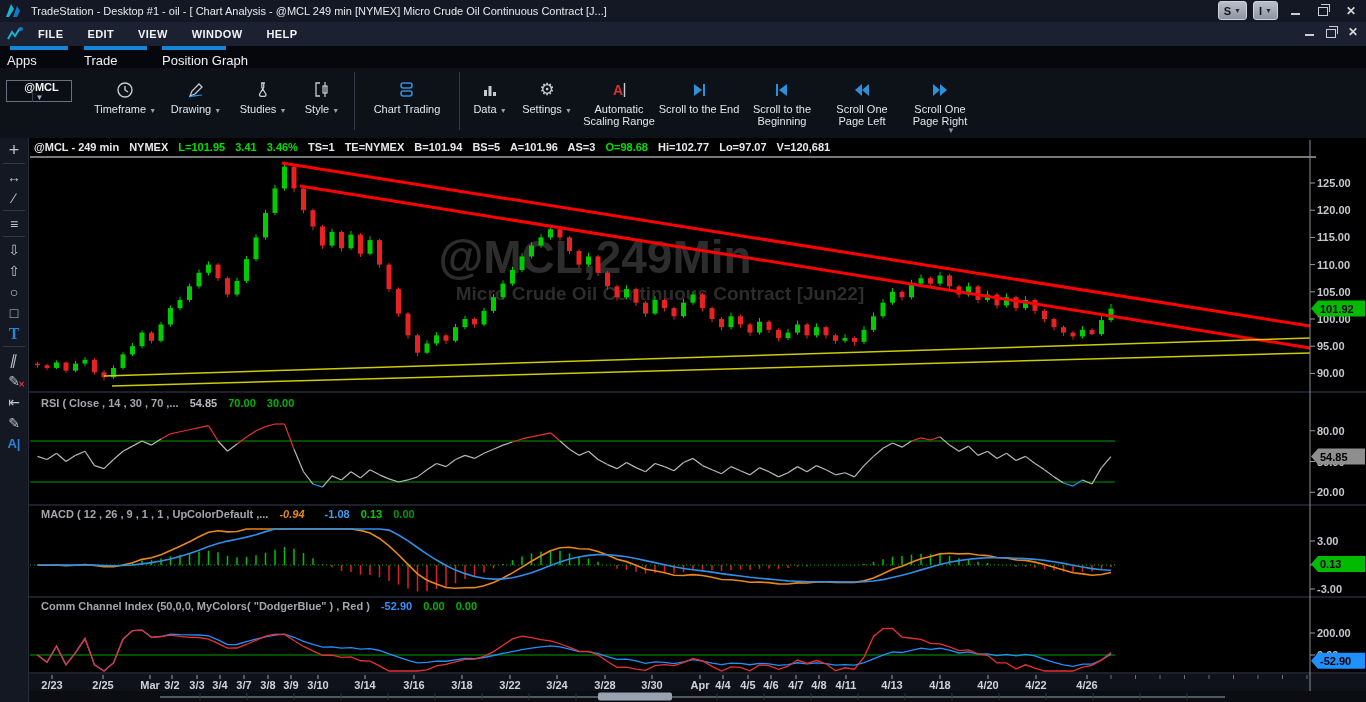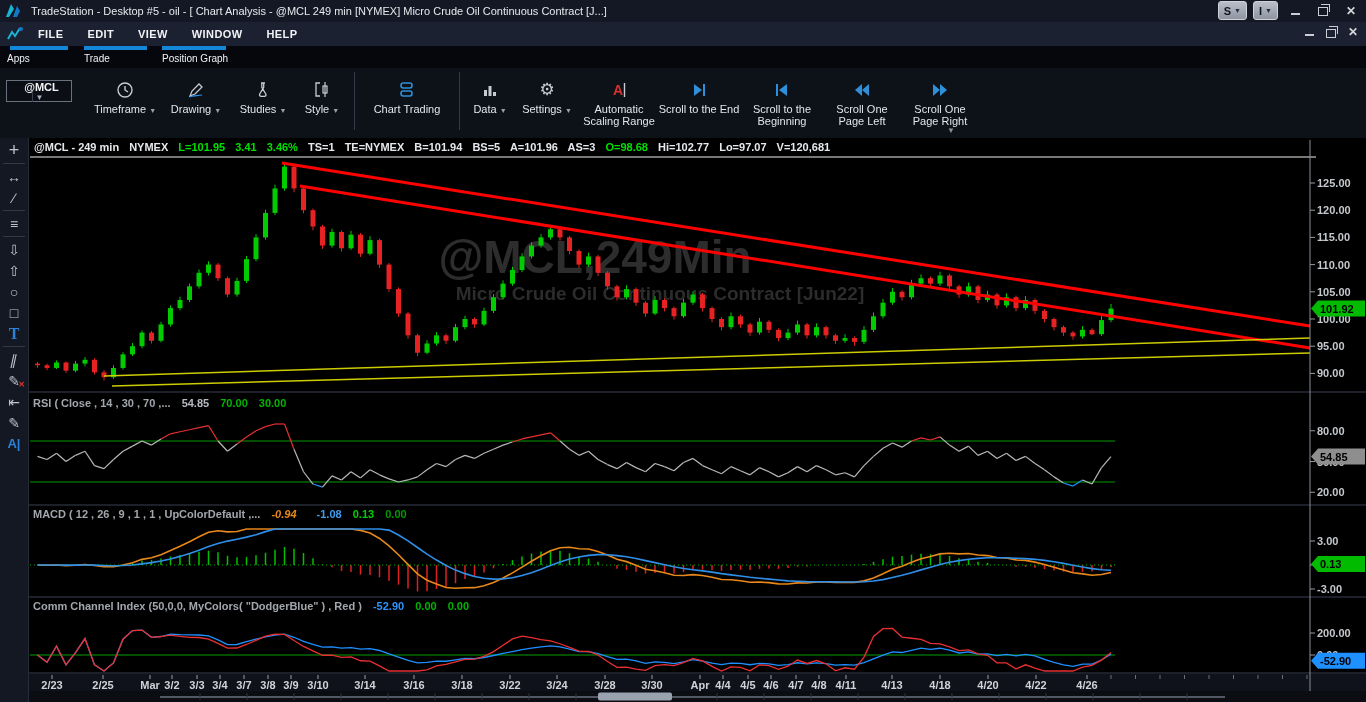--- a/index.html
+++ b/index.html
@@ -23,21 +23,21 @@
   
   .menubar{position:absolute;left:0;top:22px;width:1366px;height:24px;background:#1b2130;
            display:flex;align-items:center;z-index:5;}
   .menu-item{color:#f0f2f5;font-size:11px;font-weight:bold;padding:0 12px;letter-spacing:.4px;}
   .mb-right{position:absolute;right:6px;top:3px;display:flex;gap:8px;align-items:center;}
   .winbtn.small{width:14px;height:14px;}
   
   .tabrow{position:absolute;left:0;top:46px;width:1366px;height:22px;background:#05070c;z-index:5;}
   .tab{position:absolute;top:0;height:22px;}
   .tab .bar{position:absolute;left:0;top:0;width:100%;height:4px;background:#1387d8;}
-  .tab .lbl{position:absolute;left:0;top:7px;color:#eef1f4;font-size:10px;white-space:nowrap;}
+  .tab .lbl{position:absolute;left:0;top:7px;color:#eef1f4;font-size:13px;white-space:nowrap;}
   
   .toolbar{position:absolute;left:0;top:68px;width:1366px;height:70px;background:#0d1118;z-index:5;}
   .combo{position:absolute;left:6px;top:12px;width:64px;height:20px;background:#0b0e14;
          border:1px solid #6a7280;outline:1px solid #2a3midnight040;display:flex;align-items:center;flex-direction:column;}
   .combo .sym{color:#f2f4f6;font-size:11px;font-weight:bold;margin-left:5px;flex:1;}
   .combo .car{color:#aab0b8;font-size:8px;border-left:1px solid #3a4150;padding:0 3px;height:100%;
          display:flex;align-items:center;}
   .btnrow{position:absolute;left:88px;top:0;height:70px;display:flex;align-items:flex-start;}
   .tbtn{display:flex;flex-direction:column;align-items:center;padding-top:11px;color:#e2e5ea;
         font-size:11px;line-height:12px;text-align:center;}
@@ -52,21 +52,21 @@
   .tool-ic{width:24px;height:21px;display:flex;align-items:center;justify-content:center;
            color:#bdc2cb;font-size:14px;position:relative;}
   .tool-ic.blue{color:#2b82d8;font-weight:bold;}
   .tool-sep{width:22px;height:1px;background:#323848;margin:2px 0;}
   .redx{position:absolute;right:1px;bottom:2px;color:#e03030;font-size:8px;font-weight:bold;}
   .statusline{position:absolute;left:34px;top:141px;height:14px;z-index:2;font-size:11px;font-weight:bold;
               white-space:nowrap;color:#e6e8ec;}
   .statusline span{margin-right:7px;}
   .st-green{color:#00e000;}
   .ind-row{position:absolute;z-index:2;font-size:11px;font-weight:bold;white-space:nowrap;}
-  .ind-lbl{color:#a2a6ad;}
+  .ind-lbl{color:#a2a6ad;margin-left:8px;}
   .ind-row span{margin-right:8px;}
   .rsi-v1{color:#b6b9bf;} .rsi-v2,.rsi-v3{color:#00b400;}
   .macd-v1{color:#e8871a;font-style:italic;} .macd-v2{color:#3d9df0;margin-left:9px;} .macd-v3{color:#00d000;} .macd-v4{color:#009900;}
   .cci-v1{color:#2f93ff;} .cci-v2,.cci-v3{color:#00b400;}
   #chart-svg{position:absolute;left:0;top:0;z-index:1;}
   #chart-svg text{font-family:"Liberation Sans",sans-serif;}
 </style>
 </head>
 <body>
 
@@ -703,21 +703,21 @@
         <line x1="1187" y1="693" x2="1187" y2="700" stroke="#2e3542"></line>
         <rect x="598" y="692.5" width="74" height="8" rx="2" fill="#9aa2b0"></rect>
       </g>
     </svg>
 
   <div class="titlebar">
     <svg width="18" height="16" style="margin-left:5px">
       <polygon points="1,14 6,1 9,6 4,14" fill="#19b4d4"></polygon>
       <polygon points="8,14 12,3 15,8 12,14" fill="#1478c8"></polygon>
     </svg>
-    <span class="title">TradeStation  - Desktop #5 - oil - [ Chart Analysis - @MCL 249 min [NYMEX] Micro Crude Oil Continuous Contract [J...]</span>
+    <span class="title">TradeStation  - Desktop #1 - oil - [ Chart Analysis - @MCL 249 min [NYMEX] Micro Crude Oil Continuous Contract [J...]</span>
     <div class="tb-right">
       <div class="pill-btn">
         <span>S</span>
           <span class="pill-caret">▼</span>
       </div>
       <div class="pill-btn">
         <span>I</span>
           <span class="pill-caret">▼</span>
       </div>
       <div class="winbtn">

